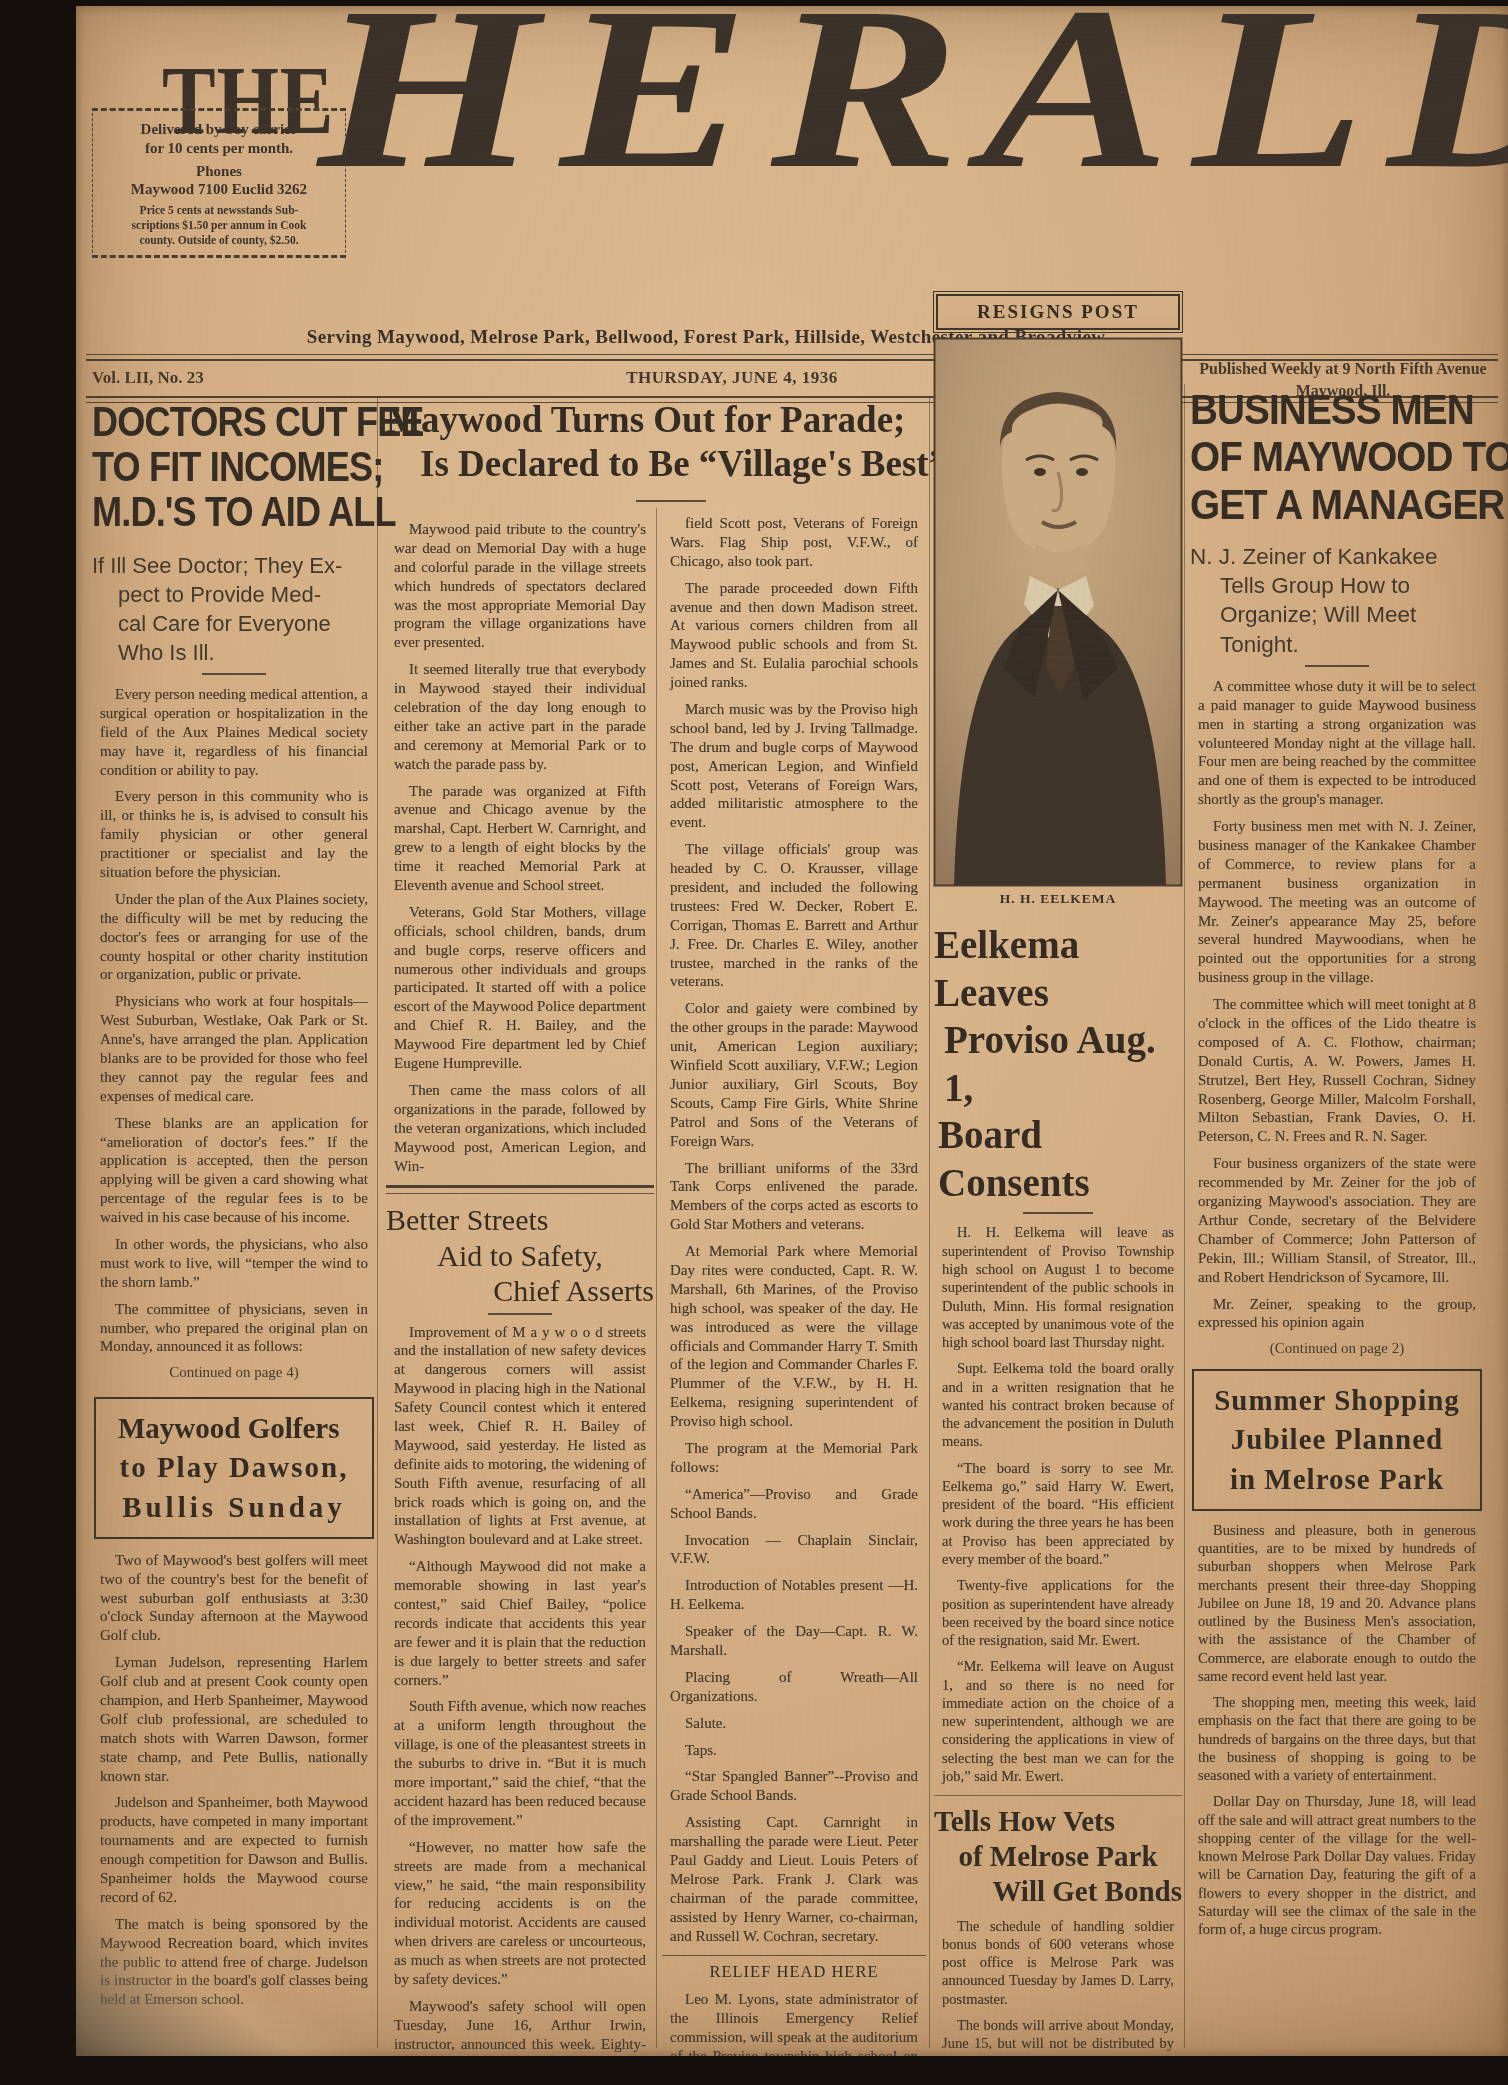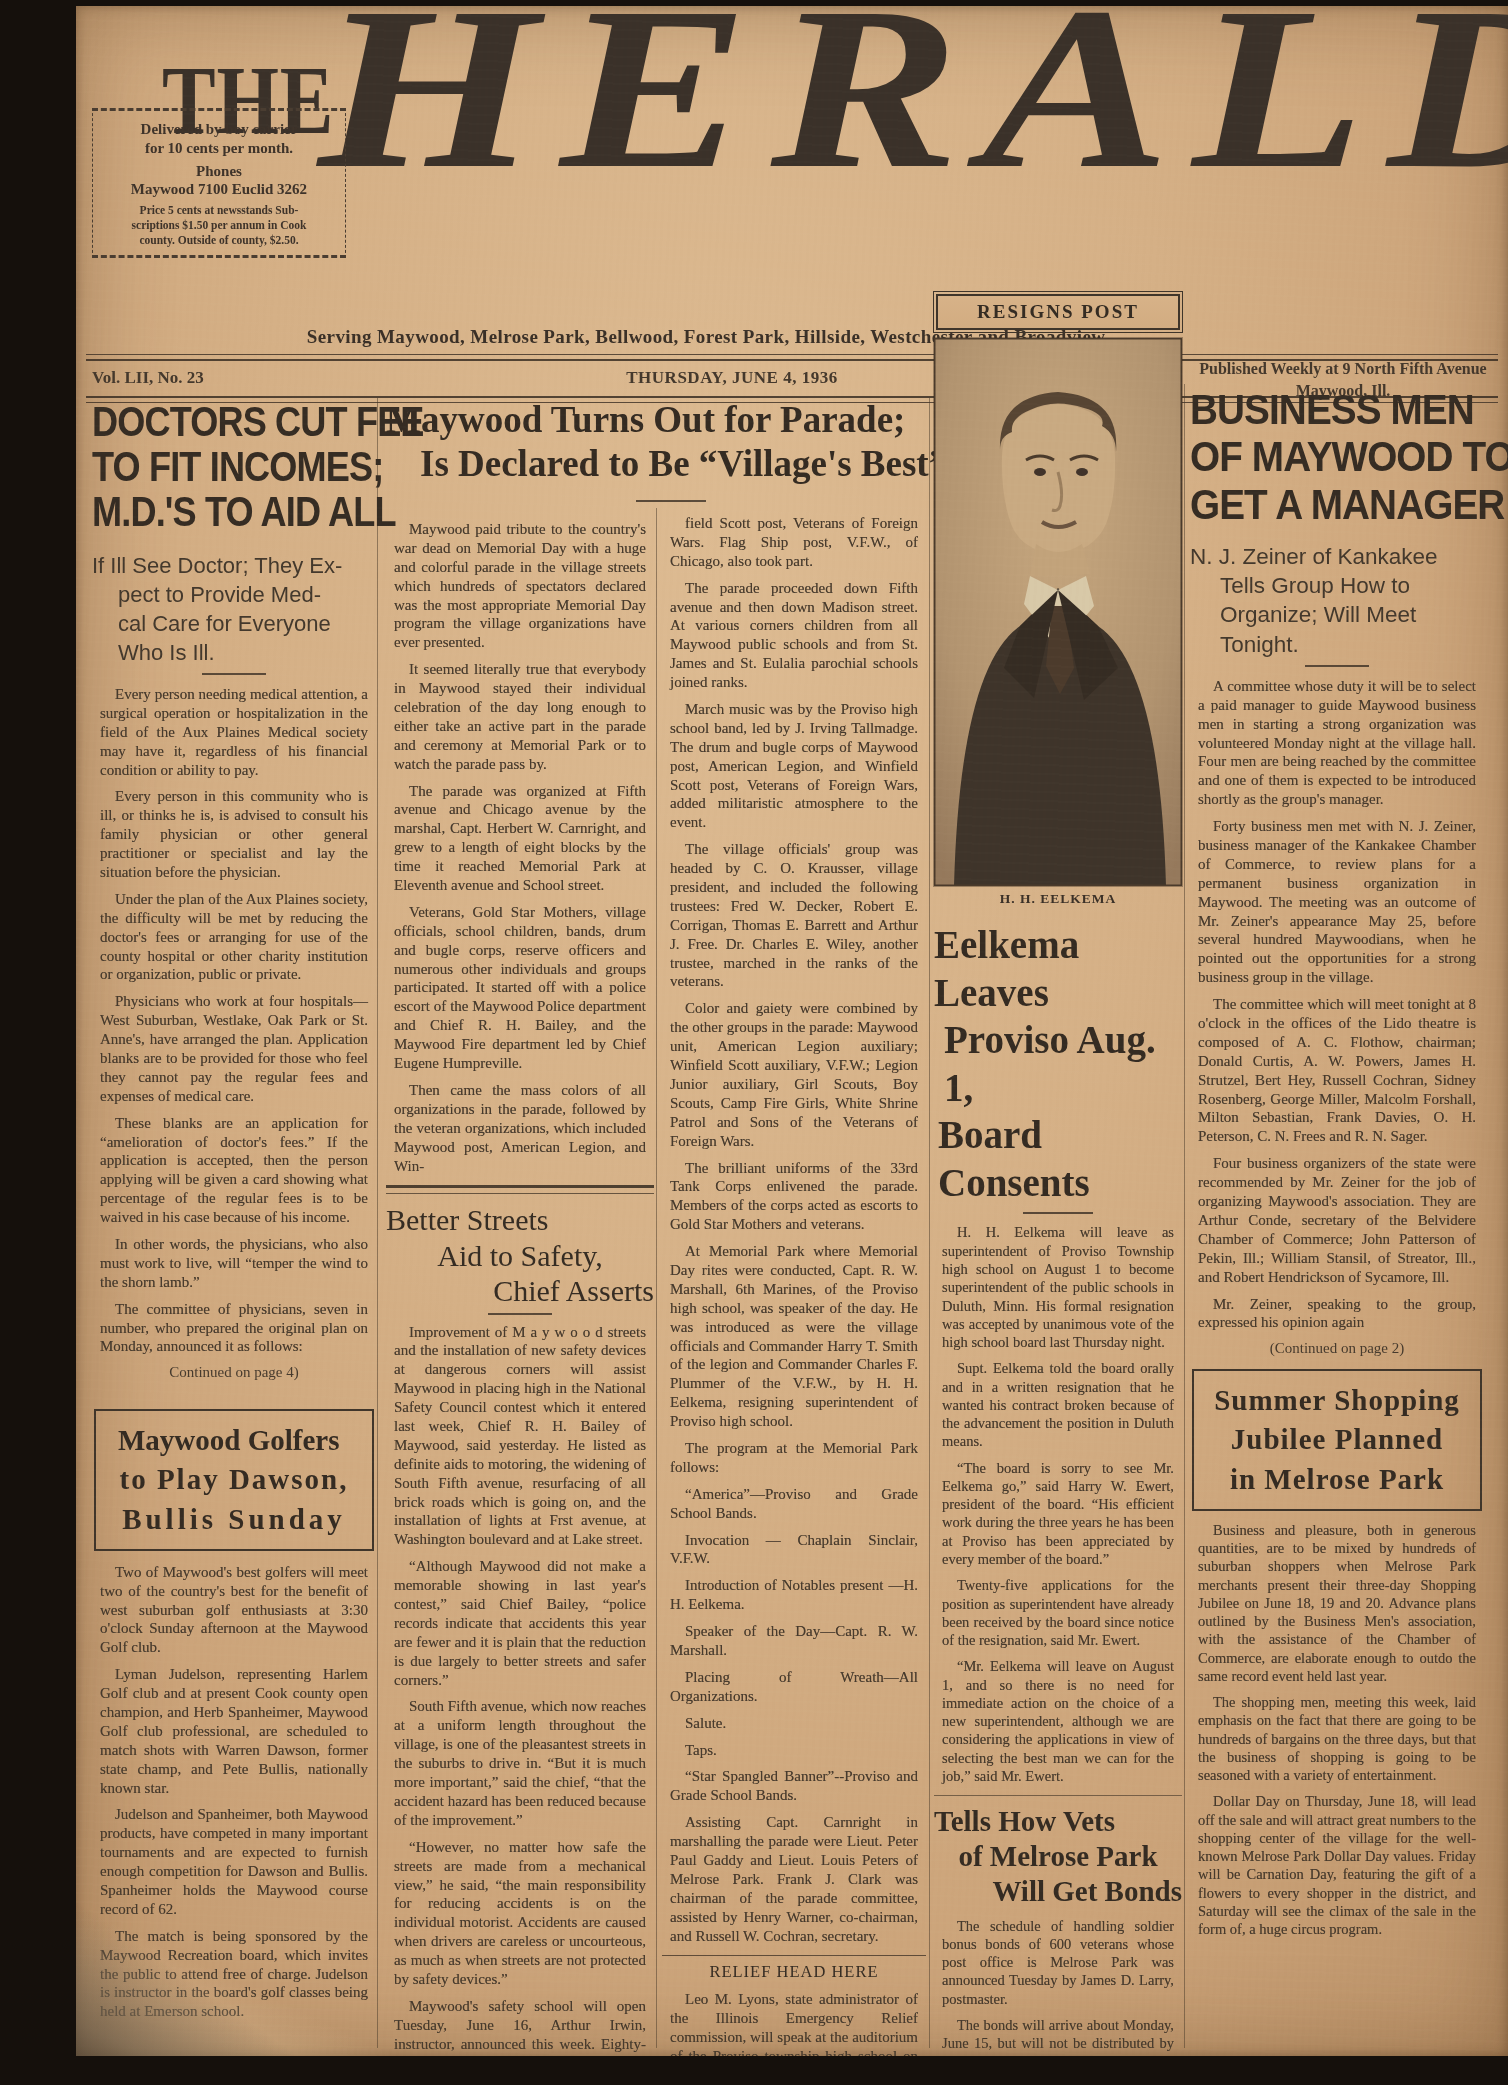--- a/index.html
+++ b/index.html
@@ -108,21 +108,21 @@
     color:#352c23;transform:scaleX(.9);transform-origin:left;white-space:nowrap;letter-spacing:-1px;}
   .biz-sub{margin:14px 0 4px;font-family:"Liberation Sans", sans-serif;font-size:22.5px;line-height:1.3;color:#43382c;}
   .biz-sub .hl:nth-child(n+2){padding-left:30px;}
 
   .box-head{border:2px solid #3f352a;margin:12px 2px 10px;padding:10px 8px;}
   .box-head .hl{font-weight:bold;font-size:29px;line-height:1.35;color:#342b22;text-align:center;white-space:nowrap;}
   .golf-box .hl:nth-child(1){text-align:left;padding-left:14px;}
   .golf-box .hl:nth-child(2){letter-spacing:2px;}
   .golf-box .hl:nth-child(3){letter-spacing:4px;}
   .jub-box .hl{letter-spacing:1px;}
-  .golf-box{margin-top:28px;margin-bottom:12px;}
+  .golf-box{margin-top:16px;margin-bottom:12px;}
 </style>
 </head>
 <body>
 
 <div class="paper">
 
   <header class="masthead">
     <div class="title-herald">HERALD</div>
     <div class="title-the">THE</div>
     <div class="delivery-box">

